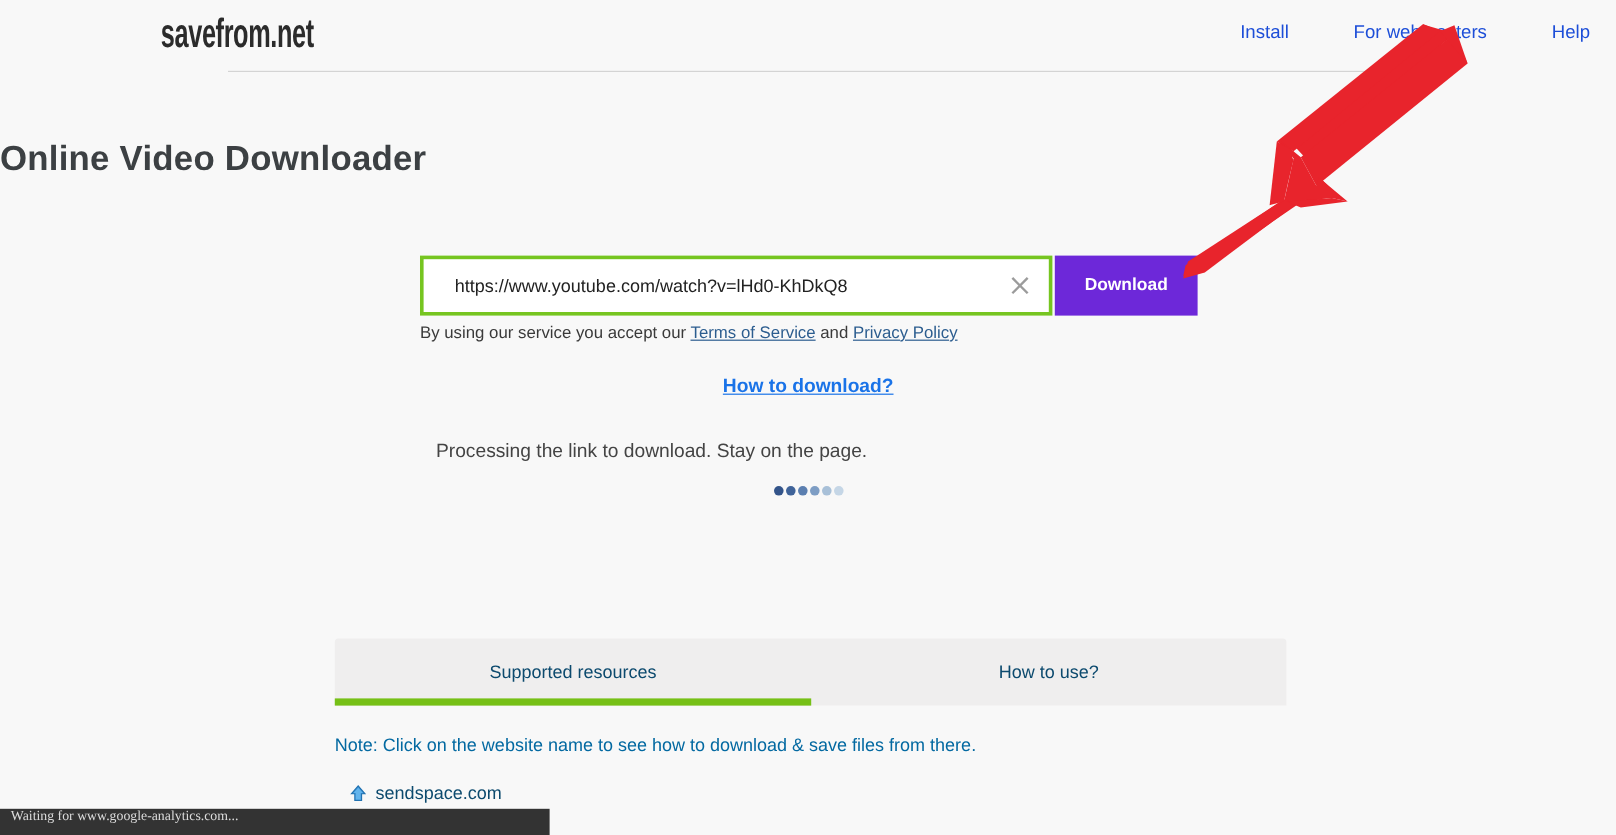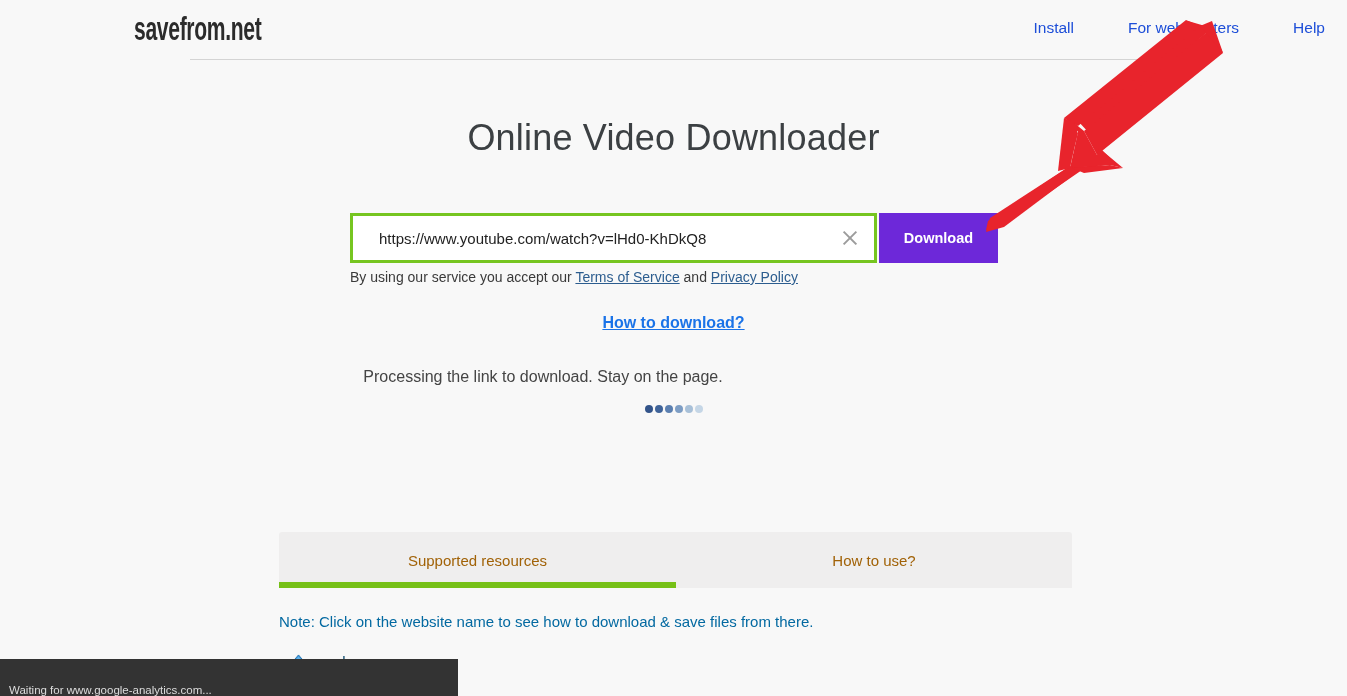--- a/index.html
+++ b/index.html
@@ -56,23 +56,23 @@
     text-decoration: none;
     white-space: nowrap;
   }
 
   
   #page-title {
     position: absolute;
     left: 0;
     top: 117px;
     width: 1347px;
-    text-align: center;
-    font-size: 36px;
-    font-weight: 400;
+    text-align: left;
+    font-size: 29px;
+    font-weight: 700;
     color: #3c4043;
     letter-spacing: 0.2px;
   }
 
   
   #url-field-wrap {
     position: absolute;
     left: 350px;
     top: 213px;
     width: 527px;
@@ -193,21 +193,21 @@
   }
 
   .tab {
     position: absolute;
     top: 0;
     height: 56px;
     display: flex;
     align-items: center;
     justify-content: center;
     font-size: 15px;
-    color: #a16207;
+    color: #0c4a6e;
     cursor: pointer;
   }
   .tab.left  { left: 0;     width: 397px; }
   .tab.right { left: 397px; width: 396px; }
 
   #tab-underline {
     position: absolute;
     left: 0;
     top: 50px;
     width: 397px;
@@ -256,25 +256,26 @@
     height: 250px;
     pointer-events: none;
   }
 
   
   #status-bar {
     position: absolute;
     left: 0;
     bottom: 0;
     width: 458px;
-    height: 37px;
+    height: 22px;
     background: #333333;
     display: flex;
-    align-items: flex-end;
+    align-items: flex-start;
     padding-left: 9px;
+    font-family: Liberation Serif, serif;
   }
   #status-bar-text {
     font-size: 11.5px;
     color: #dcdcdc;
     white-space: nowrap;
   }
 </style>
 </head>
 <body>
 

